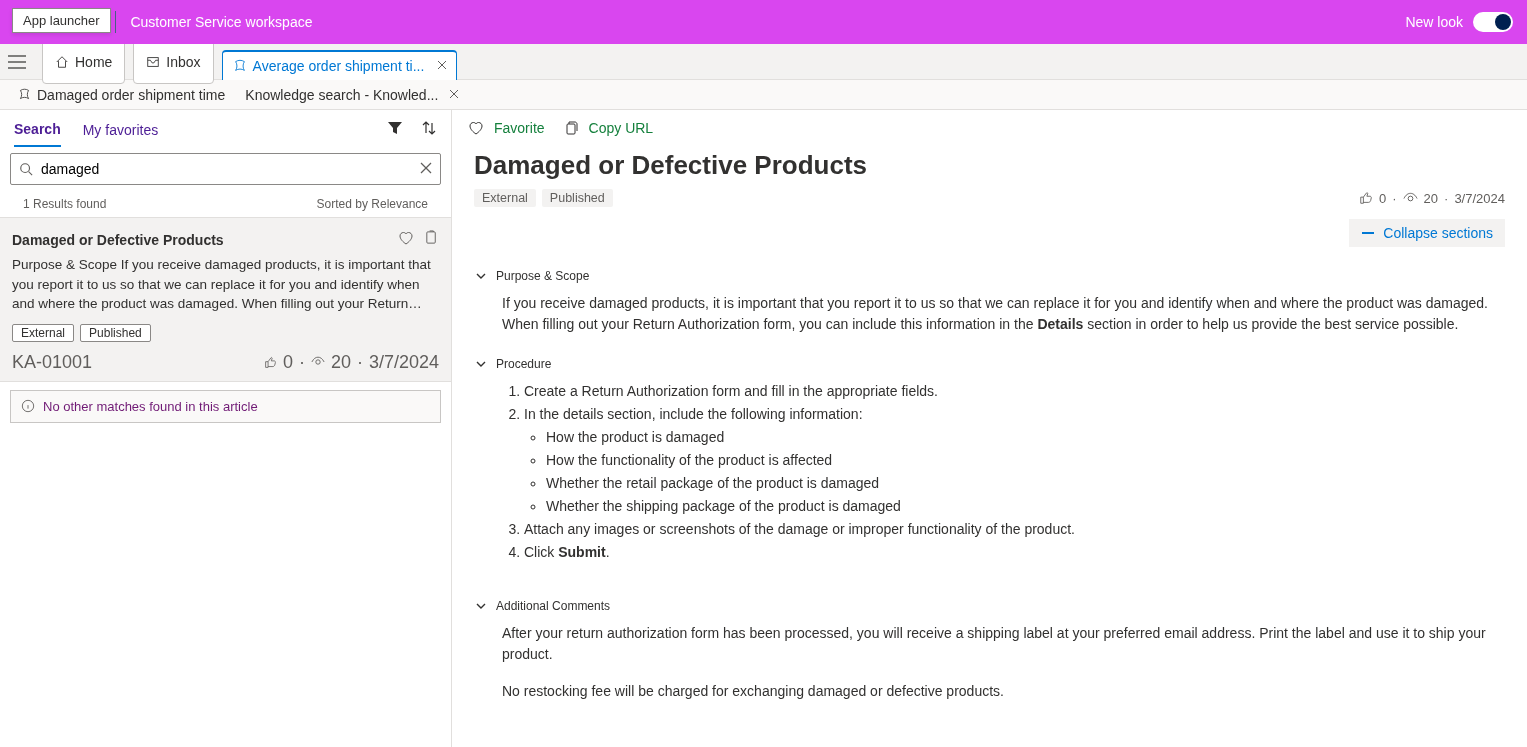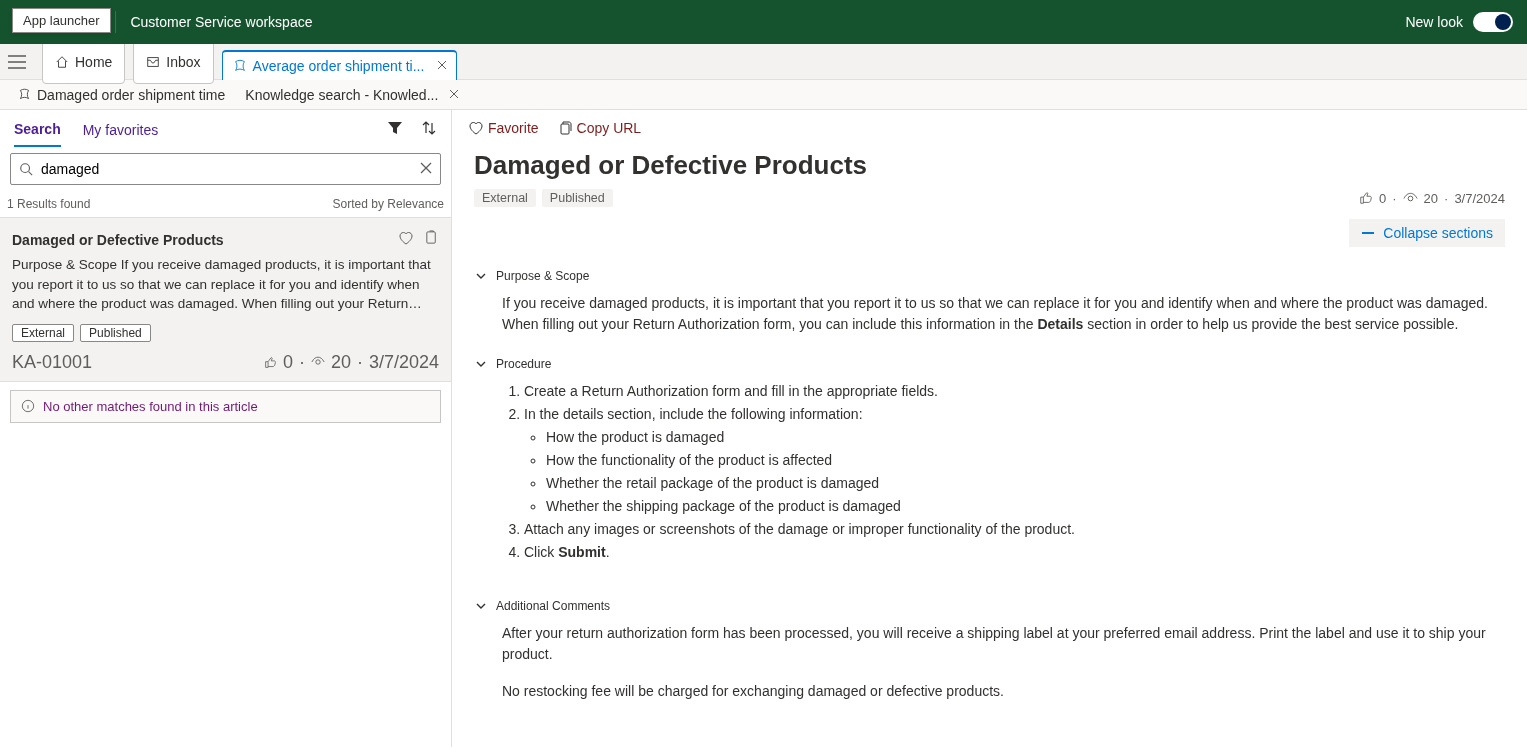--- a/index.html
+++ b/index.html
@@ -9,21 +9,21 @@
     color: #323130;
     background: #fff;
     width: 1527px;
     height: 747px;
     overflow: hidden;
   }
 
   
   .topbar {
     height: 44px;
-    background: #14532d;
+    background: #d946ef;
     color: #fff;
     display: flex;
     align-items: center;
     position: relative;
   }
   .waffle-area {
     position: relative;
     width: 44px;
     height: 44px;
     display: flex;
@@ -118,21 +118,21 @@
   .search-box {
     display:flex; align-items:center;
     border:1px solid #8a8886; height:32px; border-radius:2px;
     padding: 0 8px; gap:8px;
   }
   .search-box input {
     border:none; outline:none; flex:1; font-size:14px;
     font-family:inherit;
   }
   .result-meta {
-    display:flex; padding: 6px 7px; font-size:12px; color:#605e5c;
+    display:flex; padding: 6px 23px; font-size:12px; color:#605e5c;
   }
   .result-meta .right{margin-left:auto;}
   .result-item {
     background:#f3f2f1; padding:12px 12px 8px;
     border-top:1px solid #e1dfdd; border-bottom:1px solid #e1dfdd;
   }
   .result-head { display:flex; align-items:center; }
   .result-title { font-weight:600; font-size:14px; }
   .result-head-icons { margin-left:auto; display:flex; gap:10px; color:#605e5c;}
   .result-snippet {
@@ -156,21 +156,21 @@
     display:flex; align-items:center; gap:8px;
     background:#faf9f8;
   }
 
   
   .article { flex:1; overflow-y:auto; }
   .article-toolbar {
     display:flex; align-items:center; gap:18px;
     padding: 10px 16px;
   }
-  .tbtn { display:flex; align-items:center; gap:4px; font-size:14px; color:#7f1d1d; cursor:pointer;}
+  .tbtn { display:flex; align-items:center; gap:10px; font-size:14px; color:#15803d; cursor:pointer;}
   .article-body { padding: 4px 22px 30px 22px; }
   .article-title { font-size:26px; font-weight:600; margin-bottom:8px;}
   .article-meta-row { display:flex; align-items:center; }
   .meta-chip { font-size:12.5px; color:#605e5c; background:#f3f2f1; padding:2px 8px; border-radius:2px; margin-right:6px;}
   .meta-right { margin-left:auto; display:flex; align-items:center; gap:6px; font-size:13px; color:#605e5c;}
   .collapse-row { display:flex; margin-top:12px;}
   .collapse-btn {
     margin-left:auto; background:#f3f2f1; color:#0078d4;
     display:flex; align-items:center; gap:8px;
     padding:6px 12px; font-size:14px; cursor:pointer;

